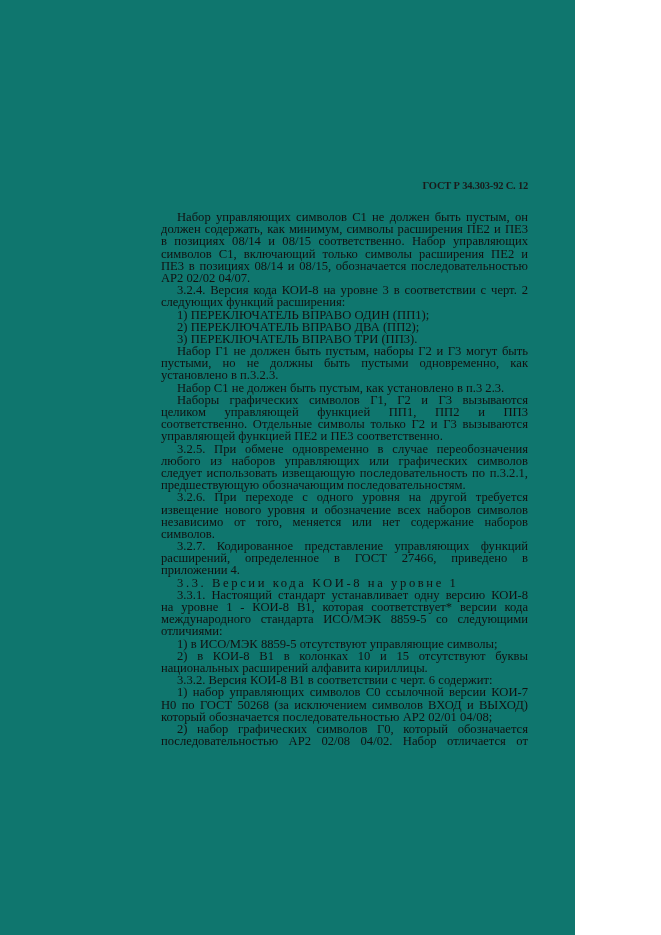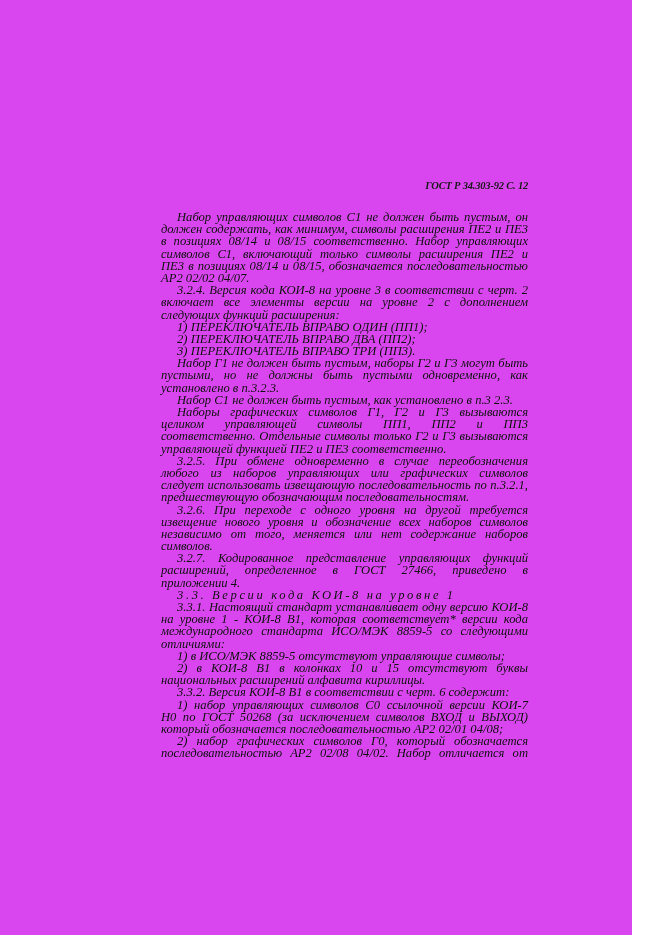--- a/index.html
+++ b/index.html
@@ -1,20 +1,19 @@
 <!DOCTYPE html>
 <html><head>
 <meta charset="utf-8">
 <style>
   html, body { margin: 0; padding: 0; background: #ffffff; }
   body { width: 661px; height: 935px; position: relative; overflow: hidden; }
   .page {
-    position: absolute; left: 0; top: 0; width: 632px; height: 935px;
-    background: #d946ef;
-    font-style: italic;
+    position: absolute; left: 0; top: 0; width: 575px; height: 935px;
+    background: #0f766e;
   }
   .header {
     position: absolute; top: 180px; left: 410px; width: 118px;
     text-align: right;
     font-family: "Liberation Serif", serif;
     font-size: 10.5px; font-weight: bold; color: #1a1a1a;
     letter-spacing: -0.2px;
   }
   .body {
     position: absolute; left: 161px; top: 211px; width: 367px;
@@ -36,31 +35,30 @@
 <div class="page">
   <div class="header">ГОСТ Р 34.303-92 С. 12</div>
   <div class="body" id="body">
       <span class="ln ind">Набор управляющих символов С1 не должен быть пустым, он</span>
       <span class="ln">должен содержать, как минимум, символы расширения ПЕ2 и ПЕ3</span>
       <span class="ln">в позициях 08/14 и 08/15 соответственно. Набор управляющих</span>
       <span class="ln">символов С1, включающий только символы расширения ПЕ2 и</span>
       <span class="ln">ПЕ3 в позициях 08/14 и 08/15, обозначается последовательностью</span>
       <span class="ln last">АР2 02/02 04/07.</span>
       <span class="ln ind">3.2.4. Версия кода КОИ-8 на уровне 3 в соответствии с черт. 2</span>
-      <span class="ln">включает все элементы версии на уровне 2 с дополнением</span>
       <span class="ln last">следующих функций расширения:</span>
       <span class="ln ind last">1) ПЕРЕКЛЮЧАТЕЛЬ ВПРАВО ОДИН (ПП1);</span>
       <span class="ln ind last">2) ПЕРЕКЛЮЧАТЕЛЬ ВПРАВО ДВА (ПП2);</span>
       <span class="ln ind last">3) ПЕРЕКЛЮЧАТЕЛЬ ВПРАВО ТРИ (ПП3).</span>
       <span class="ln ind">Набор Г1 не должен быть пустым, наборы Г2 и Г3 могут быть</span>
       <span class="ln">пустыми, но не должны быть пустыми одновременно, как</span>
       <span class="ln last">установлено в п.3.2.3.</span>
       <span class="ln ind last">Набор С1 не должен быть пустым, как установлено в п.3 2.3.</span>
       <span class="ln ind">Наборы графических символов Г1, Г2 и Г3 вызываются</span>
-      <span class="ln">целиком управляющей символы ПП1, ПП2 и ПП3</span>
+      <span class="ln">целиком управляющей функцией ПП1, ПП2 и ПП3</span>
       <span class="ln">соответственно. Отдельные символы только Г2 и Г3 вызываются</span>
       <span class="ln last">управляющей функцией ПЕ2 и ПЕ3 соответственно.</span>
       <span class="ln ind">3.2.5. При обмене одновременно в случае переобозначения</span>
       <span class="ln">любого из наборов управляющих или графических символов</span>
       <span class="ln">следует использовать извещающую последовательность по п.3.2.1,</span>
       <span class="ln last">предшествующую обозначающим последовательностям.</span>
       <span class="ln ind">3.2.6. При переходе с одного уровня на другой требуется</span>
       <span class="ln">извещение нового уровня и обозначение всех наборов символов</span>
       <span class="ln">независимо от того, меняется или нет содержание наборов</span>
       <span class="ln last">символов.</span>

